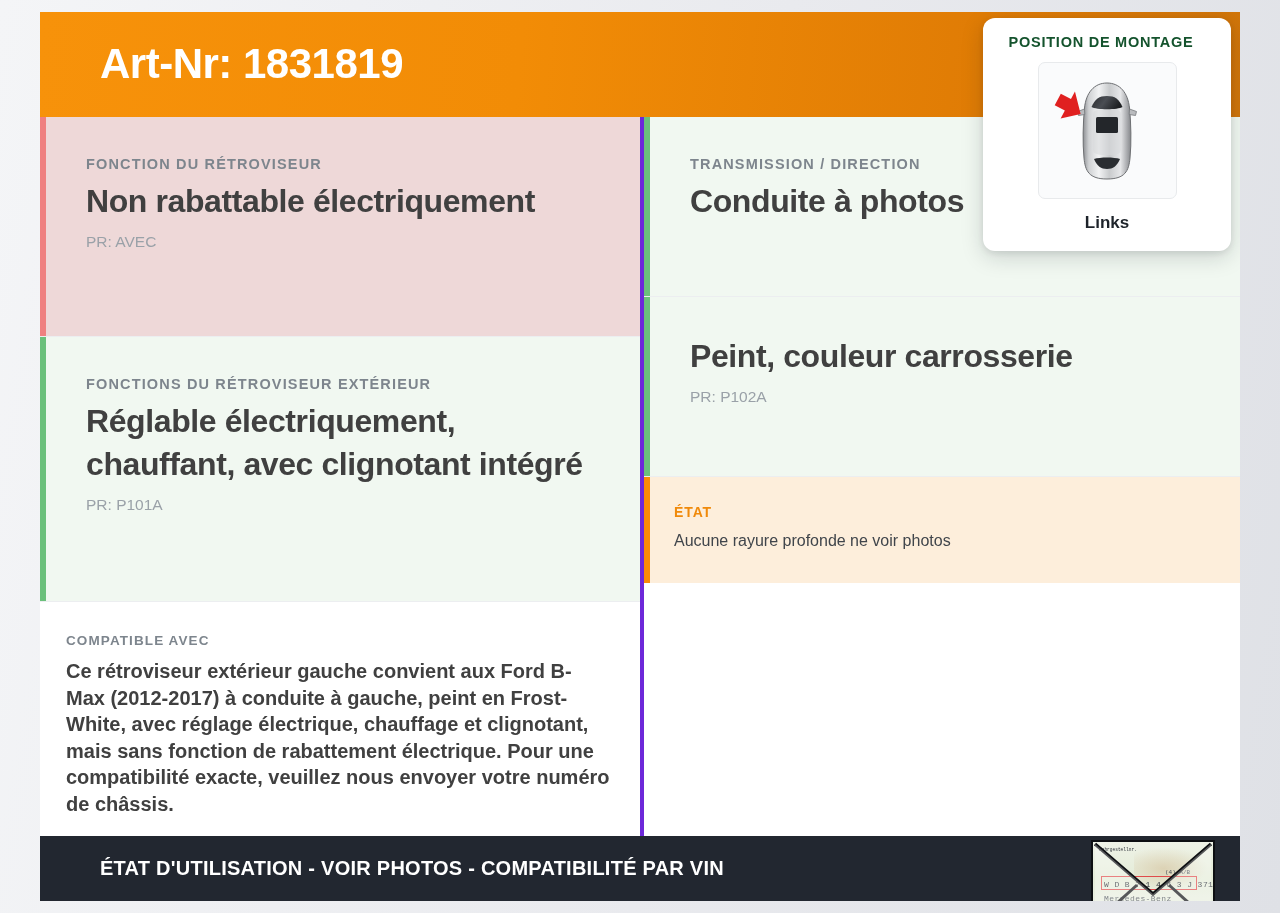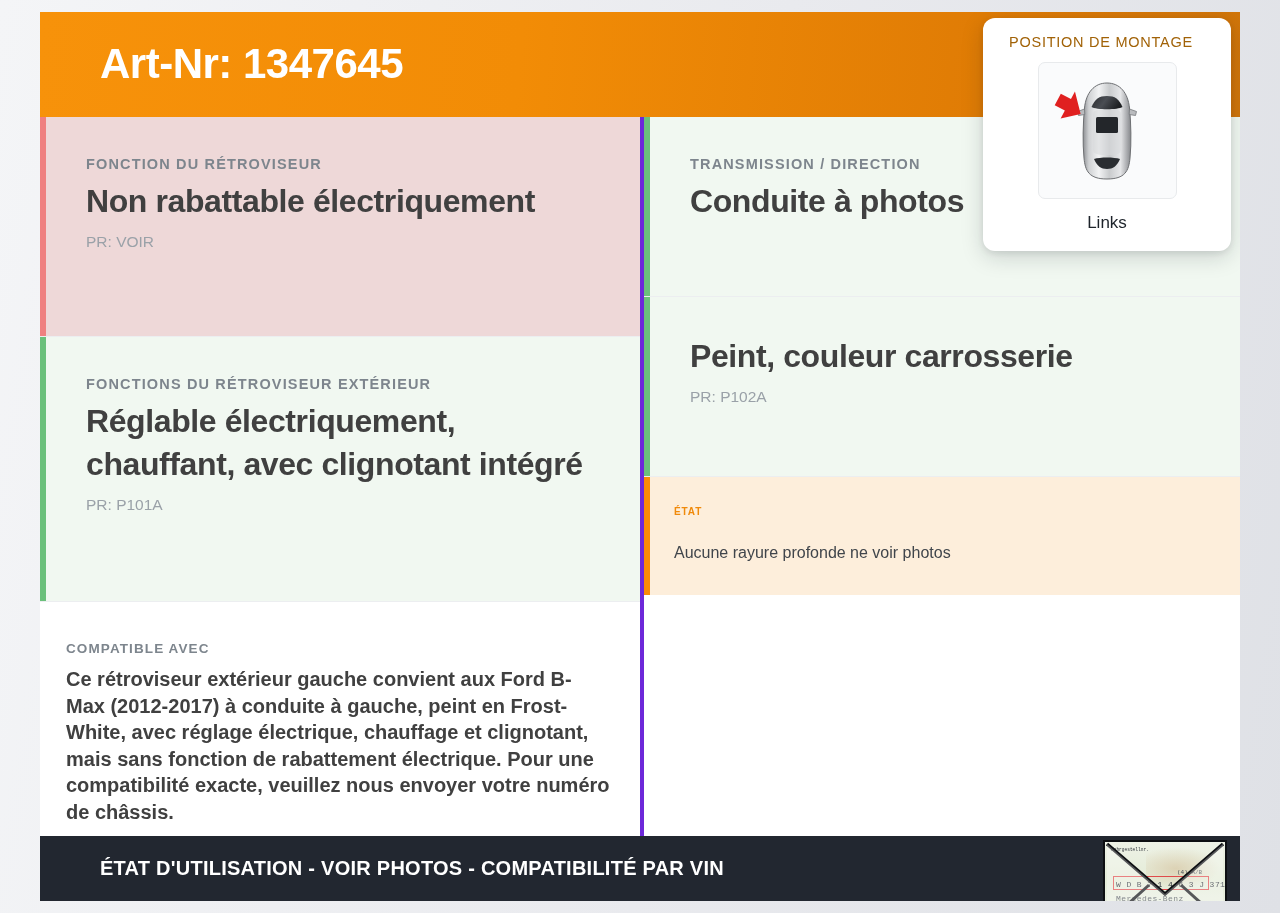--- a/index.html
+++ b/index.html
@@ -111,35 +111,34 @@
   .card.tone-red .accent    { background: #ef8080; }
   .card.tone-green  { background: #f1f8f1; }
   .card.tone-green .accent  { background: #6bc07b; }
   .card.tone-plain  { background: #ffffff; border-bottom: none; }
 
   .card.tone-orange { background: #fdeedb; border-bottom: none; padding: 26px 44px 28px 30px; }
   .card.tone-orange .accent { background: #f98b07; }
   .card.tone-orange .card-label {
     color: #f08a0b;
     letter-spacing: 0.9px;
-    font-size: 10px;
-    margin-bottom: 17px;
+    font-size: 14px;
+    margin-bottom: 5px;
   }
   .card.tone-orange .card-value {
     font-size: 16px;
     font-weight: normal;
     color: #40454b;
     line-height: 29px;
     letter-spacing: 0;
   }
 
   
   .compat {
     padding: 30px 30px 30px 26px;
-    margin-top: 8px;
   }
   .compat .card-label {
     font-size: 13.5px;
     letter-spacing: 1.1px;
     margin-bottom: 8px;
   }
   .compat-text {
     font-size: 20px;
     line-height: 26.5px;
     color: #404040;
@@ -155,52 +154,51 @@
     top: 6px;
     width: 248px;
     background: #ffffff;
     border-radius: 12px;
     box-shadow: 0 6px 22px rgba(20,25,35,.17), 0 2px 6px rgba(20,25,35,.09);
     padding: 16px 0 18px 0;
     text-align: center;
     z-index: 20;
   }
   .position-title {
-    color: #a16207;
+    color: #14532d;
     font-size: 14.5px;
-    font-weight: normal;
+    font-weight: bold;
     letter-spacing: 0.75px;
     text-transform: uppercase;
     margin: 0 12px 12px 0;
   }
   .position-img {
     width: 137px;
     height: 135px;
     margin: 0 auto;
     background: #fafbfc;
     border: 1px solid #e8eaec;
     border-radius: 7px;
     position: relative;
   }
   .position-caption {
     margin: 14px 0 0 0;
     font-size: 17px;
-    font-weight: normal;
+    font-weight: bold;
     color: #1d232a;
   }
 
   
   .footer {
     position: absolute;
     left: 0;
     top: 824px;
     width: 1200px;
     height: 65px;
     background: #222730;
-    padding-left: 12px;
   }
   .footer-text {
     position: absolute;
     left: 60px;
     top: 0;
     height: 65px;
     line-height: 65px;
     color: #ffffff;
     font-size: 20px;
     font-weight: bold;
@@ -250,32 +248,32 @@
     box-sizing: border-box;
   }
   .env-wrap { position: absolute; inset: 0; }
 </style>
 </head>
 <body>
 
 <div class="sheet">
 
   <div class="header">
-    <div class="header-title">Art-Nr: 1347645</div>
+    <div class="header-title">Art-Nr: 1831819</div>
   </div>
 
   <div class="body-area">
 
     <div class="col-left">
 
       <div class="card tone-red" style="min-height:220px;">
         <div class="accent"></div>
         <div class="card-label">FONCTION DU RÉTROVISEUR</div>
         <div class="card-value">Non rabattable électriquement</div>
-        <div class="card-pr">PR: VOIR</div>
+        <div class="card-pr">PR: AVEC</div>
       </div>
 
       <div class="card tone-green" style="min-height:265px;">
         <div class="accent"></div>
         <div class="card-label">FONCTIONS DU RÉTROVISEUR EXTÉRIEUR</div>
         <div class="card-value">Réglable électriquement, chauffant, avec clignotant intégré</div>
         <div class="card-pr">PR: P101A</div>
       </div>
 
       <div class="card tone-plain compat">

